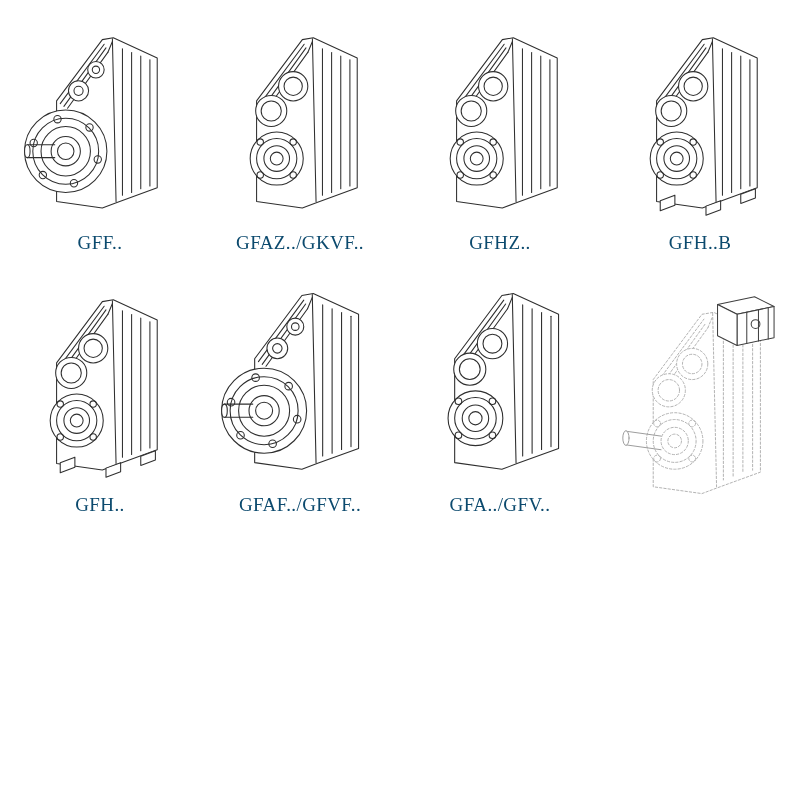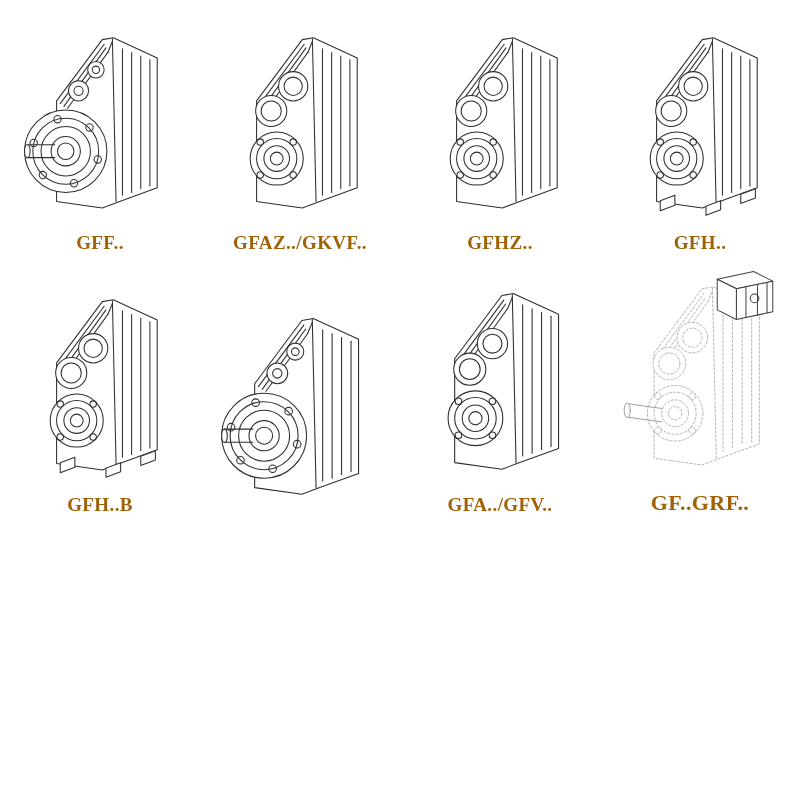--- a/index.html
+++ b/index.html
@@ -14,21 +14,21 @@
     grid-template-rows:262px 262px 276px;
     width:800px; height:800px;
   }
   .cell {
     display:flex; flex-direction:column;
     align-items:center; justify-content:flex-end;
     padding-bottom:8px;
   }
   .cell svg { display:block; }
   .cap {
-    font-weight:bold; font-size:19px; color:#a16207;
+    font-weight:normal; font-size:19px; color:#0c4a6e;
     letter-spacing:.4px; white-space:nowrap; margin-top:3px;
     text-align:center;
   }
   .cap-lg { font-size:22px; }
   .bordered { outline:1px solid #cfcfcf; outline-offset:-3px; }
 
   svg.draw { stroke-linejoin:round; stroke-linecap:round; }
   svg.solid { stroke:#2f2f2f; stroke-width:1.15; }
   svg.ghost { stroke:#adadad; stroke-width:.95; stroke-dasharray:2.4 2; }
   .ink { stroke:#3f3f3f; stroke-width:1.05; stroke-dasharray:none; }
@@ -169,42 +169,43 @@
   </figure>
 
 
   <figure class="cell">
     <svg class="draw solid" width="165" height="215" viewBox="0 0 180 235" fill="none">
       <use href="#g-body"></use>
         <use href="#g-bores"></use>
         <use href="#g-hollowboss"></use>
         <use href="#g-feet"></use>
     </svg>
+    <figcaption class="cap">GFH..B</figcaption>
+  </figure>
+
+  <figure class="cell">
+    <svg class="draw solid" width="165" height="215" viewBox="0 0 180 235" fill="none">
+      <use href="#g-body"></use>
+        <use href="#g-bores"></use>
+        <use href="#g-hollowboss"></use>
+        <use href="#g-feet"></use>
+    </svg>
     <figcaption class="cap">GFH..</figcaption>
-  </figure>
-
-  <figure class="cell">
-    <svg class="draw solid" width="165" height="215" viewBox="0 0 180 235" fill="none">
-      <use href="#g-body"></use>
-        <use href="#g-bores"></use>
-        <use href="#g-hollowboss"></use>
-        <use href="#g-feet"></use>
-    </svg>
-    <figcaption class="cap">GFH..B</figcaption>
   </figure>
 
 
 
   <figure class="cell">
     <svg class="draw solid" width="170" height="222" viewBox="0 0 180 235" fill="none">
       <use href="#g-body"></use>
         <use href="#g-smalltopcircles"></use>
         <use href="#g-flangeface"></use>
         <use href="#g-shaftout"></use>
     </svg>
+    <figcaption class="cap">GFAF../GFVF..</figcaption>
   </figure>
 
   <figure class="cell">
     <svg class="draw solid" width="170" height="222" viewBox="0 0 180 235" fill="none">
       <use href="#g-body"></use>
         <use href="#g-bores"></use>
         <use href="#g-hollowboss"></use>
     </svg>
     <figcaption class="cap">GFA../GFV..</figcaption>
   </figure>
@@ -214,17 +215,16 @@
       <use href="#g-body"></use>
         <use href="#g-bores"></use>
         <use href="#g-hollowboss"></use>
       <g class="ink">
         <use href="#g-adapterblock"></use>
       </g>
       <g class="lt">
         <use href="#g-inshaft"></use>
       </g>
     </svg>
-    <figcaption class="cap cap-lg">GF..GRF..</figcaption>
   </figure>
 
 
 </main>
 
 </body></html>

